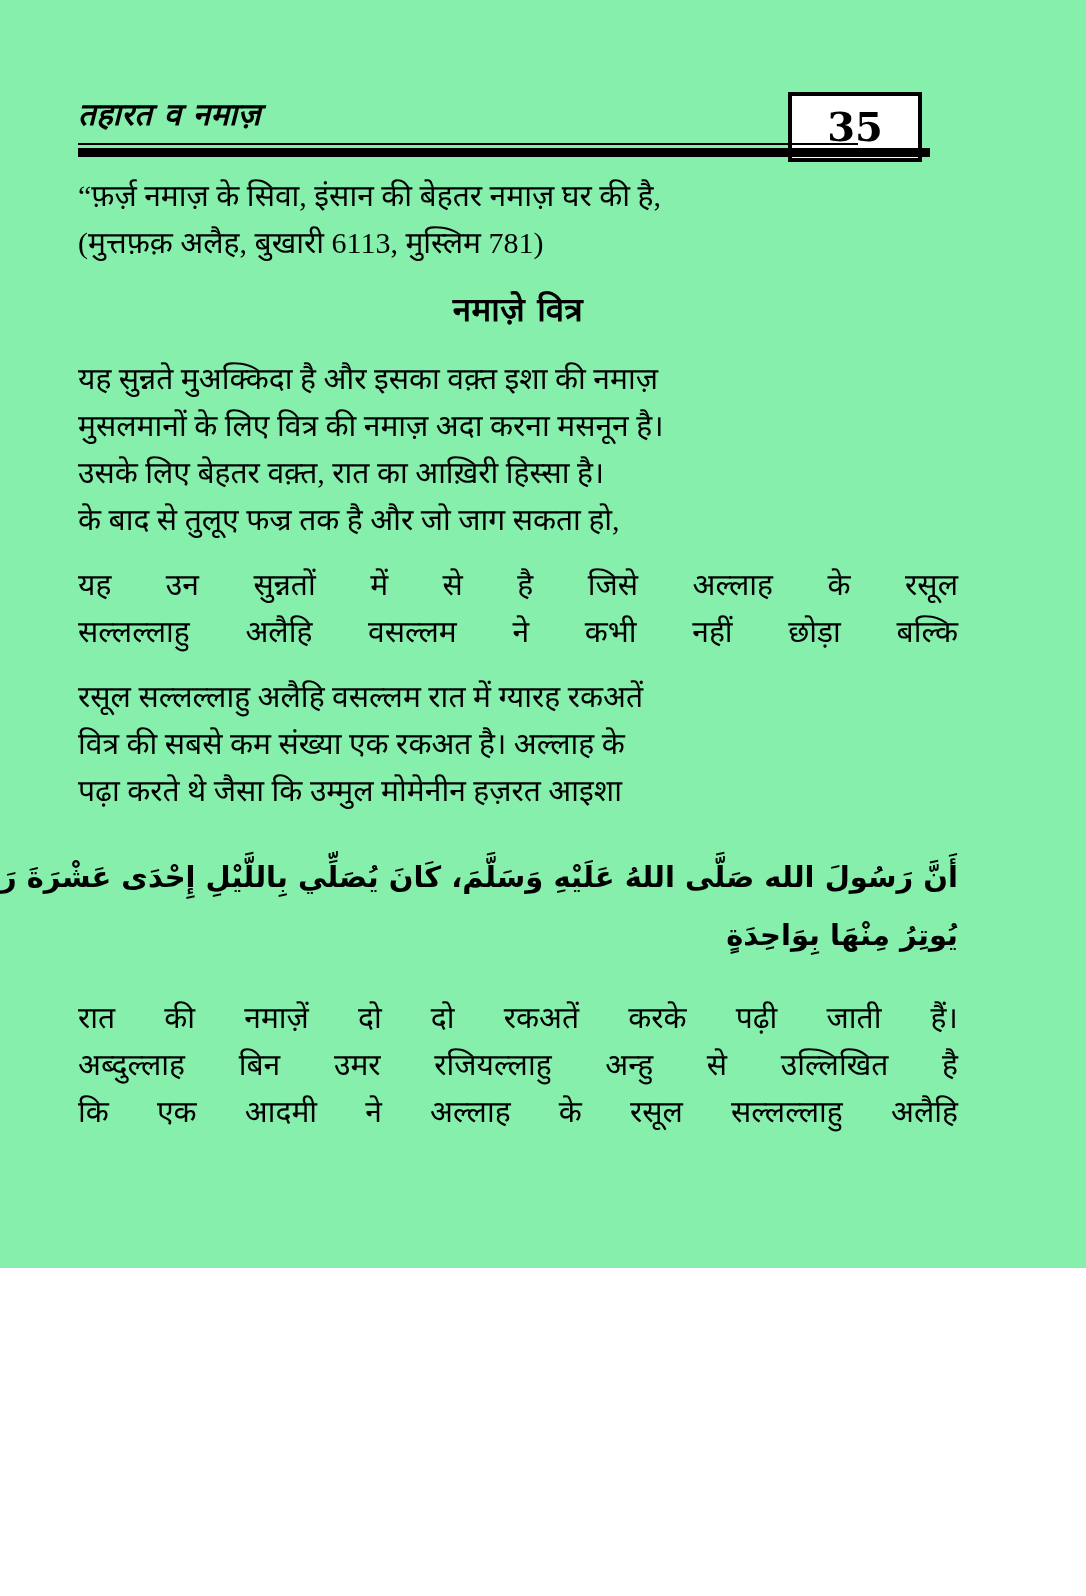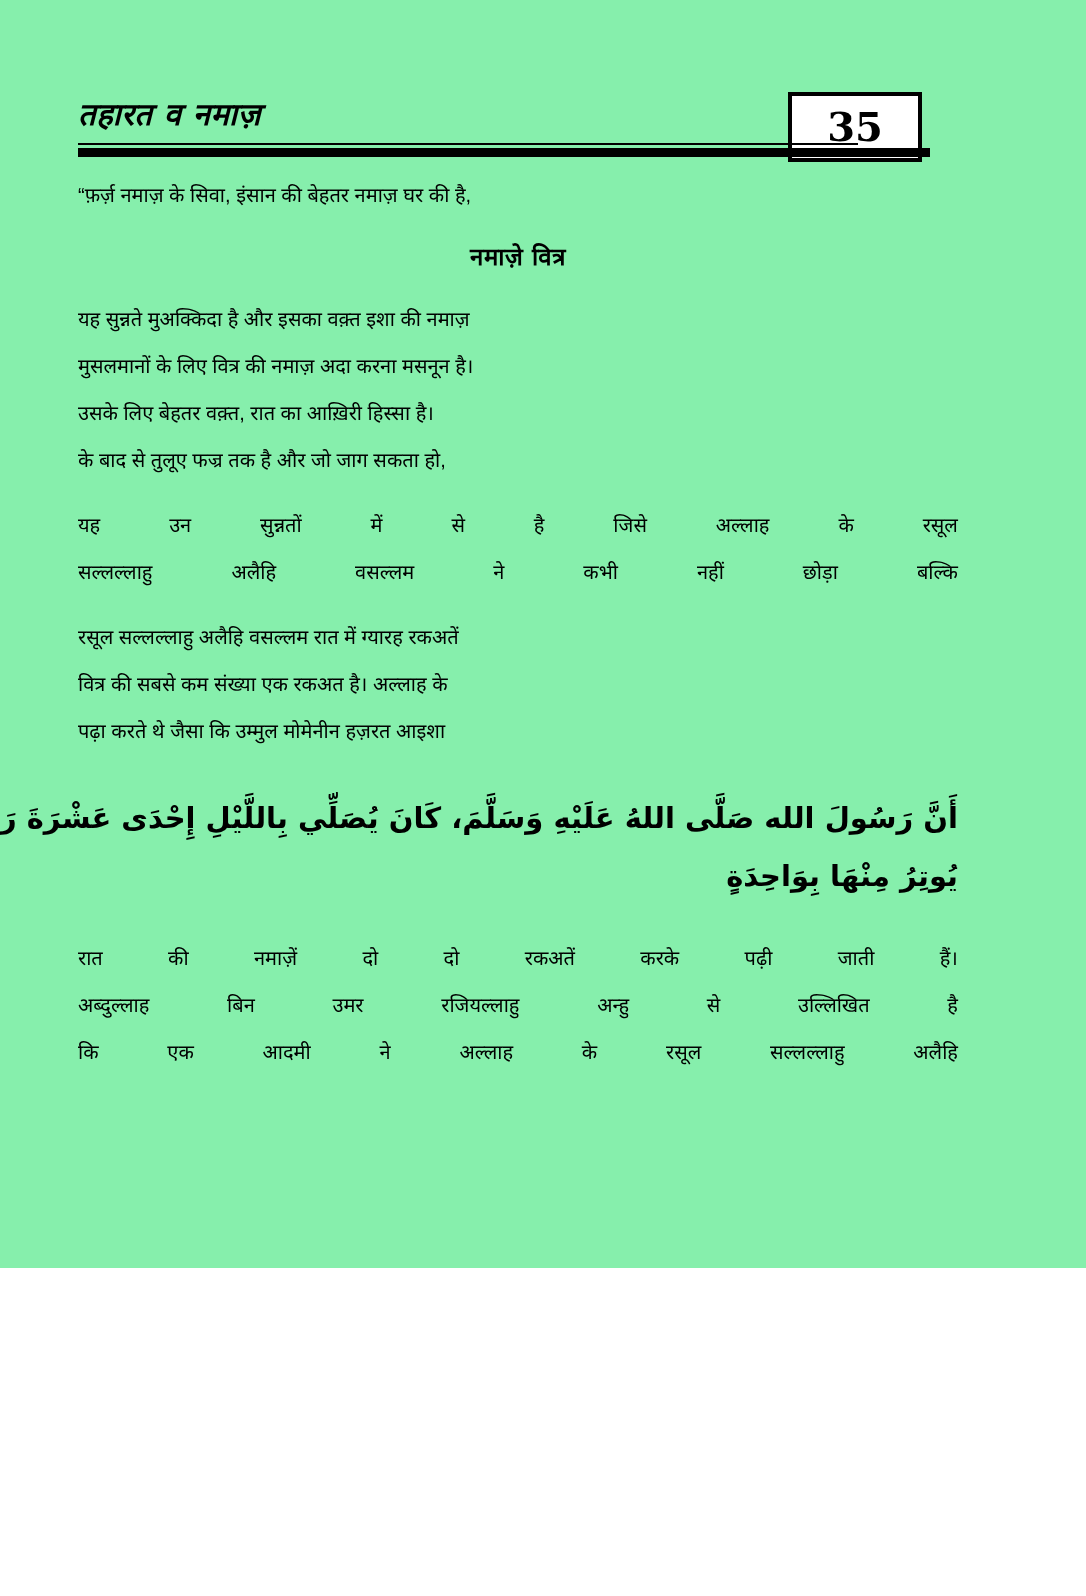--- a/index.html
+++ b/index.html
@@ -78,22 +78,22 @@
   }
 
   
   .content {
     position: absolute;
     left: 78px;
     top: 172px;
     width: 880px;
   }
   .para {
-    font-family: Liberation Sans, sans-serif;
-    font-size: 20px;
+    font-family: Liberation Serif, serif;
+    font-size: 30px;
     line-height: 47px;
     color: #000;
     margin: 0 0 22px 0;
     letter-spacing: 0px;
   }
   .para .ln {
     display: block;
     white-space: nowrap;
   }
   .para.justify .ln {
@@ -107,21 +107,21 @@
   .para.justify .ln > span {
     white-space: pre;
   }
 
   .quote {
     margin-bottom: 14px;
   }
 
   .section-heading {
     font-family: "DejaVu Sans", sans-serif;
-    font-size: 24px;
+    font-size: 33px;
     font-weight: 700;
     text-align: center;
     color: #000;
     margin: 20px 0 24px 0;
     letter-spacing: 0.5px;
   }
 
   
   .arabic-block {
     direction: rtl;
@@ -155,20 +155,21 @@
       <span class="page-number">35</span>
     </div>
   </div>
   <div class="header-rule-thin"></div>
   <div class="header-rule"></div>
 
   <div class="content">
 
     <div class="para quote">
       <span class="ln">“फ़र्ज़ नमाज़ के सिवा, इंसान की बेहतर नमाज़ घर की है,</span>
+      <span class="ln">(मुत्तफ़क़ अलैह,   बुखारी 6113, मुस्लिम   781)</span>
     </div>
 
     <div class="section-heading">नमाज़े वित्र</div>
 
     <div class="para gap-sm">
       <span class="ln">यह सुन्नते मुअक्किदा है और इसका वक़्त इशा की नमाज़</span>
       <span class="ln">मुसलमानों के लिए वित्र की नमाज़ अदा करना मसनून है।</span>
       <span class="ln">उसके लिए बेहतर वक़्त, रात का आख़िरी हिस्सा है।</span>
       <span class="ln">के बाद से तुलूए फज्र तक है और जो जाग सकता हो,</span>
     </div>

